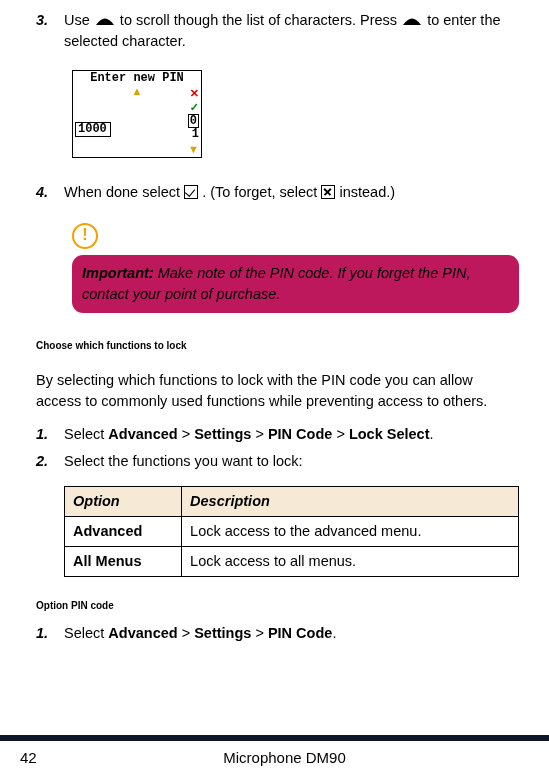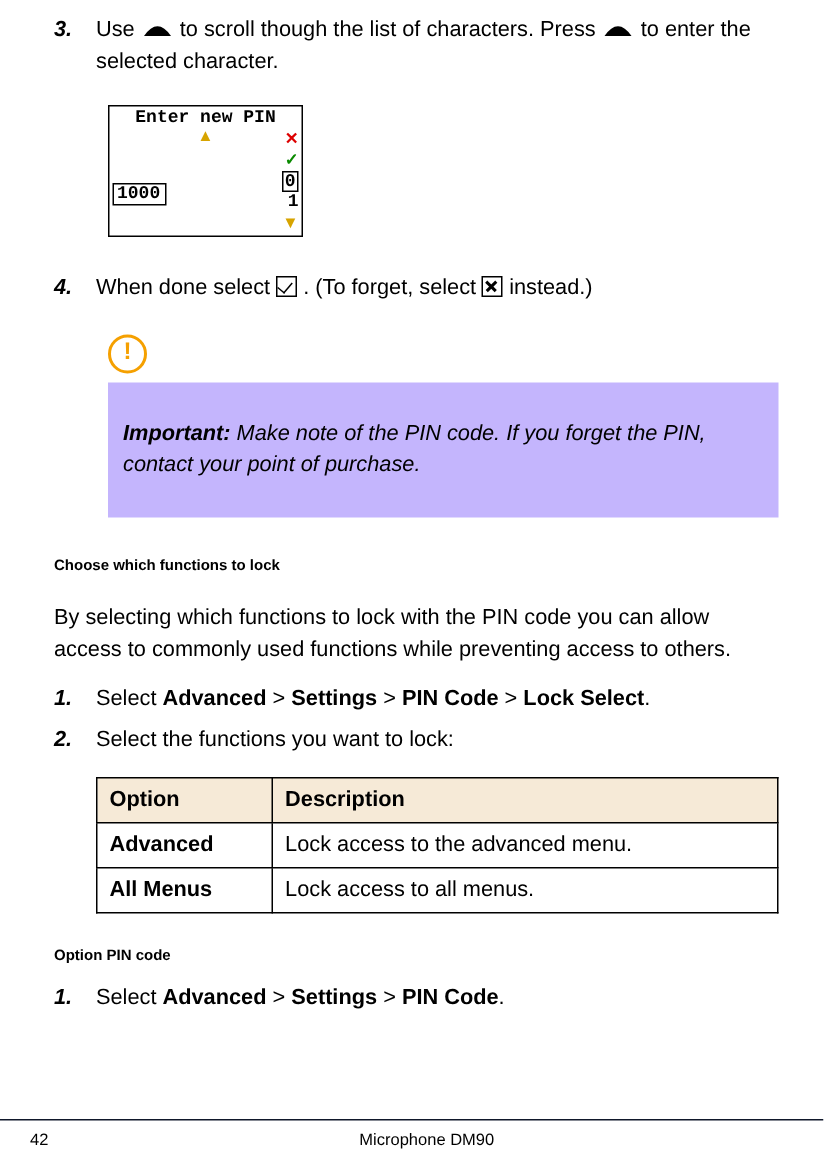--- a/index.html
+++ b/index.html
@@ -104,24 +104,25 @@
     border:2.5px solid #f5a000;
     border-radius:50%;
     color:#f5a000;
     text-align:center;
     line-height:20px;
     font-weight:bold;
     font-size:16px;
     margin: 6px 0 4px 36px;
   }
   .important-box {
-    background: #c4b5fd;
+    background: #be185d;
     margin: 2px 0 26px 36px;
-    padding: 24px 10px;
+    padding: 8px 10px;
     font-style: italic;
+    border-radius: 11px;
   }
   .important-box b { font-weight: bold; }
   h3.section {
     font-size: 10px;
     font-weight: bold;
     margin: 0 0 10px 0;
   }
   p.plain { margin: 16px 0 12px 0; }
   table.opt {
     border-collapse: collapse;
@@ -130,30 +131,31 @@
     font-size: 14.5px;
   }
   table.opt th, table.opt td {
     border: 1px solid #000;
     text-align: left;
     padding: 4px 8px;
   }
   table.opt th {
     background: #f6ead7;
     font-weight: bold;
+    font-style: italic;
   }
   table.opt td.bold { font-weight: bold; }
   .footer {
     position: absolute;
     bottom: 10px;
     left: 0;
     right: 0;
-    border-top: 1px solid #0f172a;
+    border-top: 6px solid #0f172a;
     padding-top: 6px;
-    font-size: 11px;
+    font-size: 15px;
     display: flex;
     box-sizing: border-box;
     gap: 28px;
   }
   .footer .fl { width: 60px; padding-left: 20px; }
   .footer .fc { flex:1; text-align:center; }
   .sel-digit { border:1px solid #000; padding:0 1px; display:inline-block; line-height:1; }
 </style>
 </head>
 <body>

